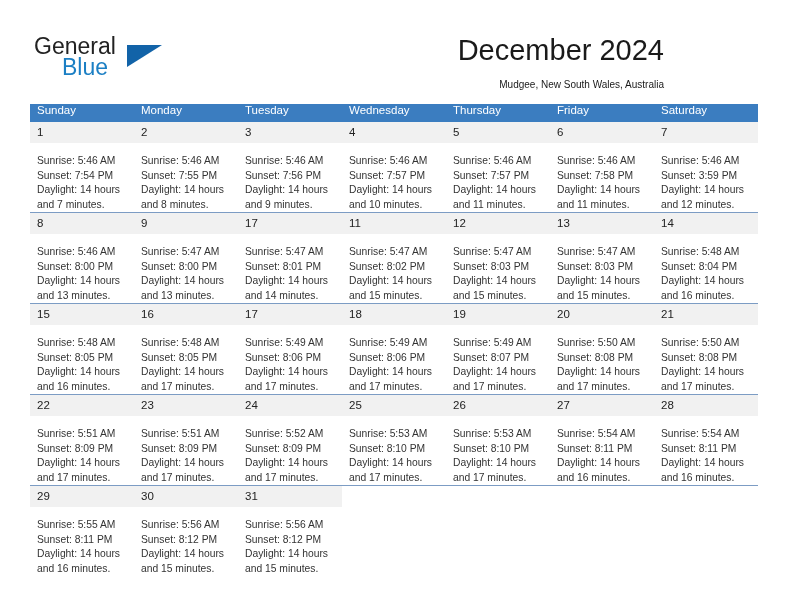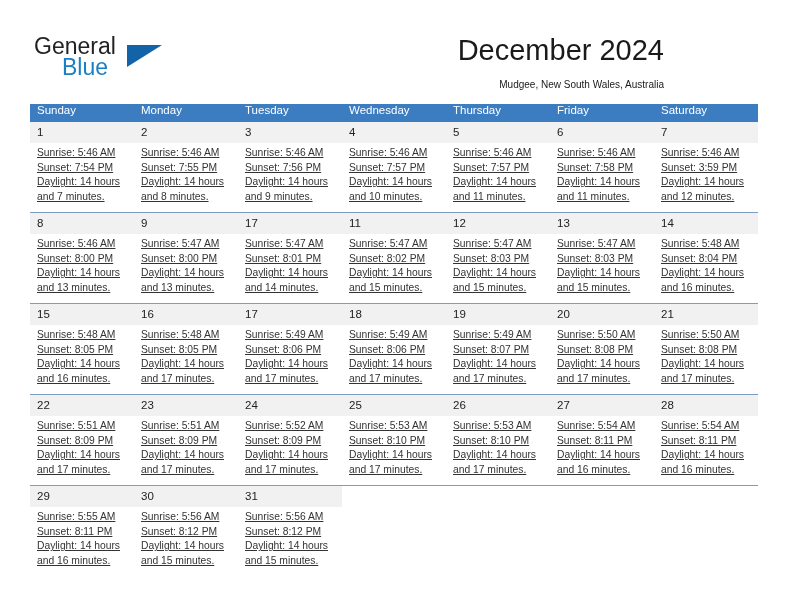--- a/index.html
+++ b/index.html
@@ -125,25 +125,24 @@
   .daynum {
     background: #f1f1f1;
     font-size: 11.5px;
     line-height: 13px;
     color: #222222;
     padding: 4px 0 4px 7px;
     height: 13px;
   }
   .cell.empty .daynum { background: transparent; }
   .lines {
-    padding: 3px 4px 0 7px;
+    padding: 11px 4px 0 7px;
     font-size: 10.3px;
     line-height: 14.6px;
     color: #333333;
-    text-decoration: underline;
   }
   .lines div { white-space: nowrap; }
   .daylight-wrap { white-space: normal !important; }
 </style>
 </head>
 <body>
 
 <div class="page">
 
   <div class="header">

